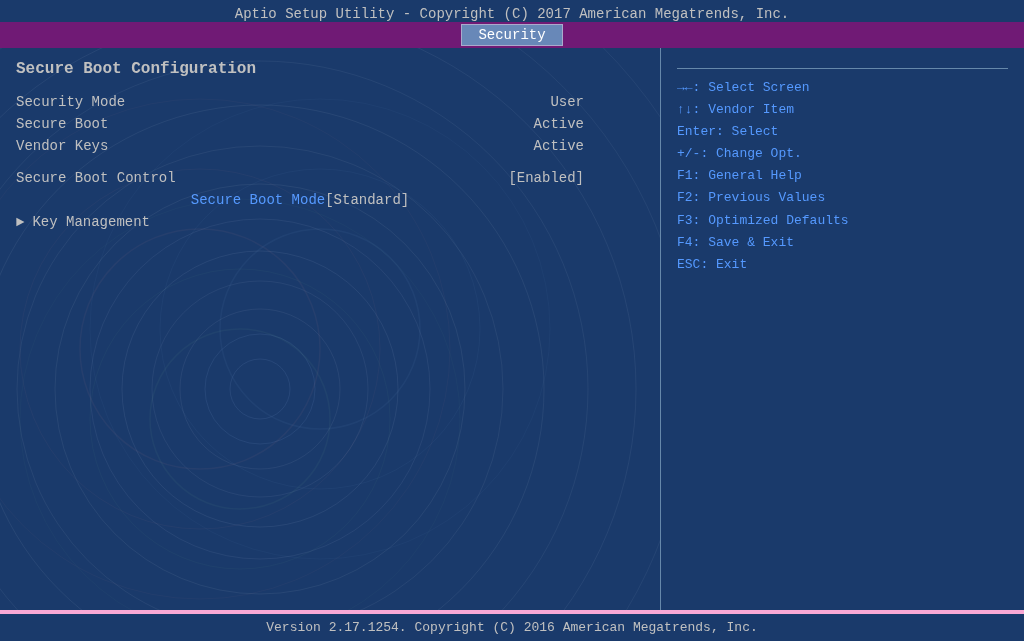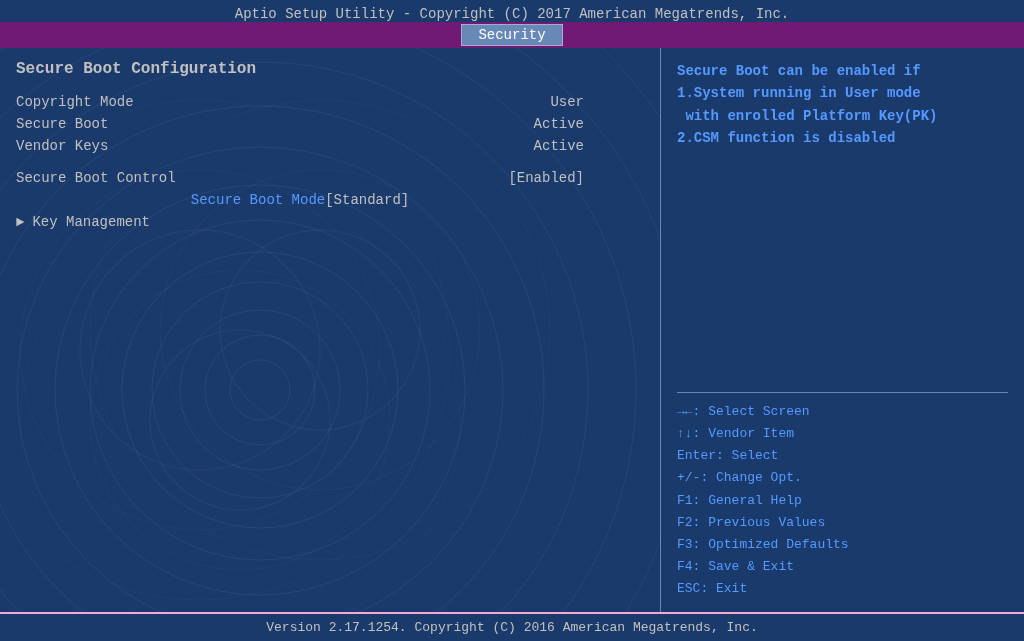--- a/index.html
+++ b/index.html
@@ -156,21 +156,21 @@
 
     .shortcuts {
       color: #5599ff;
       font-size: 13px;
       line-height: 1.7;
     }
 
     
     .footer {
       background-color: #1a3a6b;
-      border-top: 2px solid #f9a8d4;
+      border-top: 4px solid #f9a8d4;
       text-align: center;
       padding: 6px 0;
       color: #c0c0c0;
       font-size: 13px;
     }
 
     
     .ripple-bg {
       position: absolute;
       top: 0;
@@ -228,21 +228,21 @@
         <circle cx="320" cy="260" r="160" fill="none" stroke="#99ccff" stroke-width="1" opacity="0.12"></circle>
         <circle cx="320" cy="260" r="230" fill="none" stroke="#99ccff" stroke-width="1" opacity="0.1"></circle>
         <circle cx="240" cy="350" r="90" fill="none" stroke="#aaffaa" stroke-width="1.5" opacity="0.12"></circle>
         <circle cx="240" cy="350" r="150" fill="none" stroke="#aaffaa" stroke-width="1" opacity="0.10"></circle>
         <circle cx="240" cy="350" r="220" fill="none" stroke="#aaffaa" stroke-width="1" opacity="0.08"></circle>
       </svg>
 
       <div class="section-title">Secure Boot Configuration</div>
 
       <div class="menu-item">
-        <span class="menu-item-label">Copyright Mode</span>
+        <span class="menu-item-label">Security Mode</span>
         <span class="menu-item-value">User</span>
       </div>
 
       <div class="menu-item">
         <span class="menu-item-label">Secure Boot</span>
         <span class="menu-item-value">Active</span>
       </div>
 
       <div class="menu-item">
         <span class="menu-item-label">Vendor Keys</span>
@@ -263,26 +263,20 @@
 
       <div class="menu-item-arrow">
         <span class="arrow-symbol">►</span>
         <span>Key Management</span>
       </div>
 
     </div>
 
     <div class="right-panel">
 
-      <div>
-        <div class="help-text-bold">Secure Boot can be enabled if</div>
-        <div class="help-text-bold">1.System running in User mode</div>
-        <div class="help-text-bold">&nbsp;with enrolled Platform Key(PK)</div>
-        <div class="help-text-bold">2.CSM function is disabled</div>
-      </div>
 
       <div>
         <div class="shortcuts-divider"></div>
         <div class="shortcuts">→←: Select Screen</div>
         <div class="shortcuts">↑↓: Vendor Item</div>
         <div class="shortcuts">Enter: Select</div>
         <div class="shortcuts">+/-: Change Opt.</div>
         <div class="shortcuts">F1: General Help</div>
         <div class="shortcuts">F2: Previous Values</div>
         <div class="shortcuts">F3: Optimized Defaults</div>

